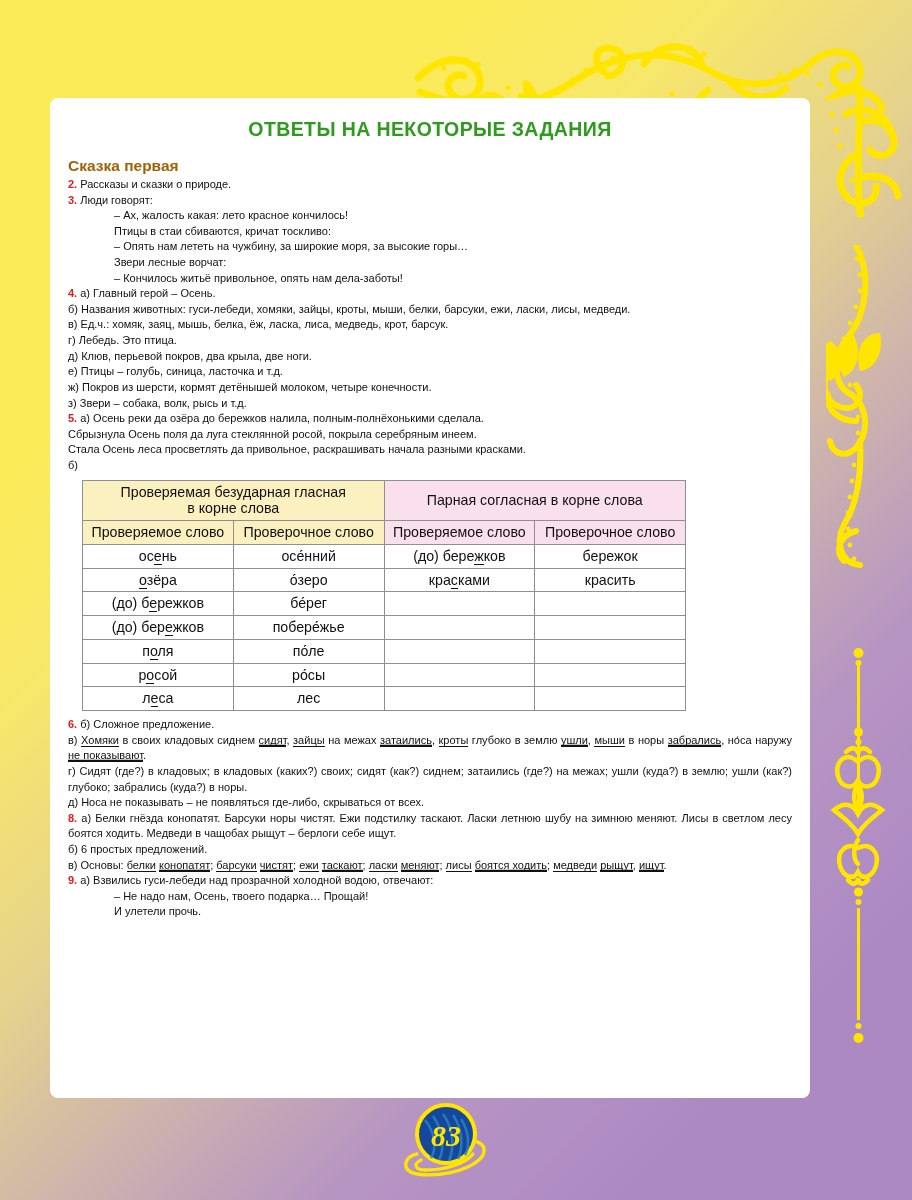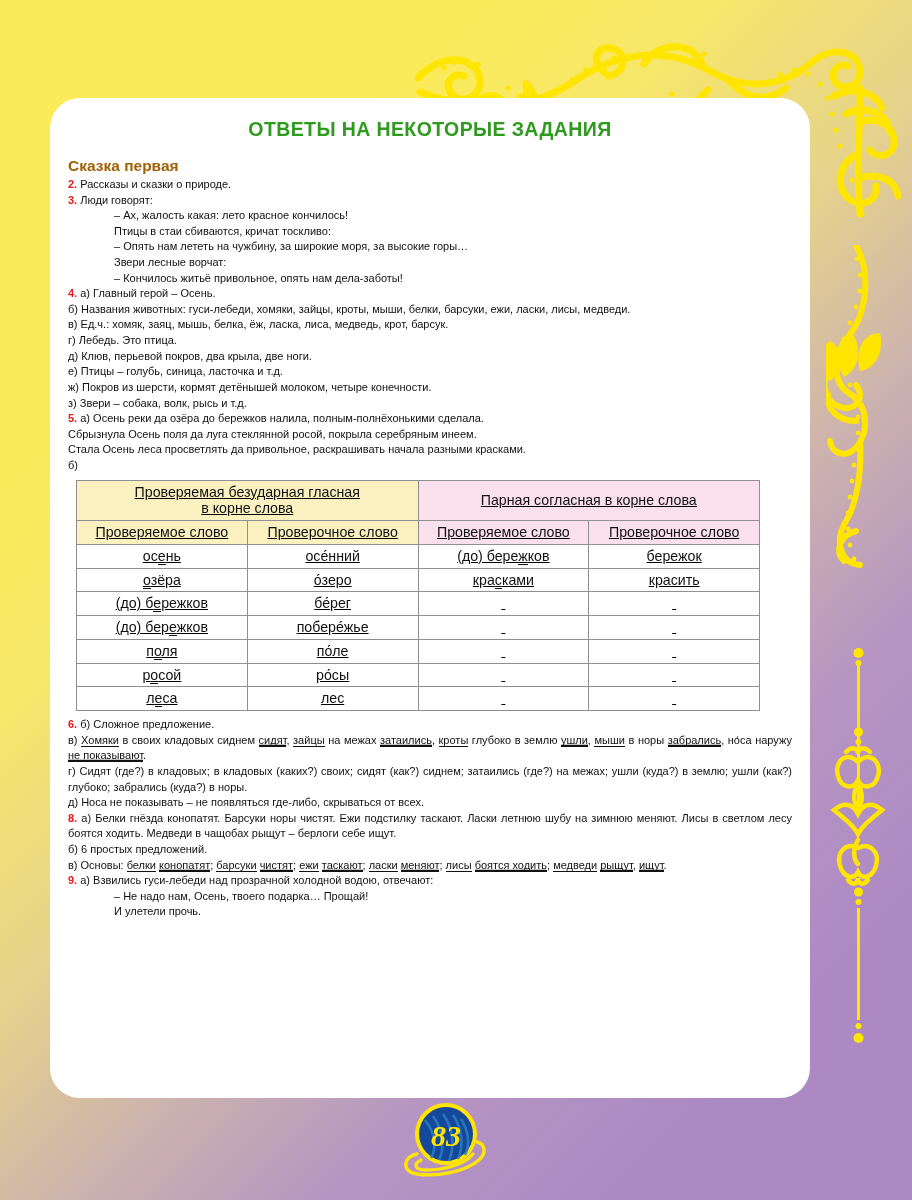--- a/index.html
+++ b/index.html
@@ -19,21 +19,21 @@
   #top-orn { top:18px; left:408px; width:500px; height:210px; }
   #right-orn { top:245px; left:826px; width:66px; height:560px; }
   #right-orn2 { top:690px; left:826px; width:66px; height:360px; }
 
   
   .card {
     position:absolute;
     left:50px; top:98px;
     width:760px; height:1000px;
     background:#ffffff;
-    border-radius:30px;
+    border-radius:8px;
     padding:14px 18px 10px 18px;
   }
 
   .page-title {
     text-align:center;
     color:#2e9b1f;
     font-weight:bold;
     font-size:19.5px;
     letter-spacing:0.4px;
     margin:6px 0 16px 0;
@@ -59,24 +59,23 @@
 
   .u1 { border-bottom:1.3px solid #111; }
   .u2 {
     border-bottom:1.3px solid #111;
     box-shadow: inset 0 -4.5px 0 -3.2px #111;
   }
 
   
   table.gram {
     border-collapse:collapse;
-    width:684px;
-    margin:6px 0 6px 8px;
+    width:604px;
+    margin:6px 0 6px 14px;
     table-layout:fixed;
-    text-decoration:underline;
   }
   table.gram td, table.gram th {
     border:1px solid #8f8f8f;
     font-weight:normal;
     font-size:14.2px;
     text-align:center;
     padding:3px 4px;
     line-height:1.18;
     color:#111;
   }

